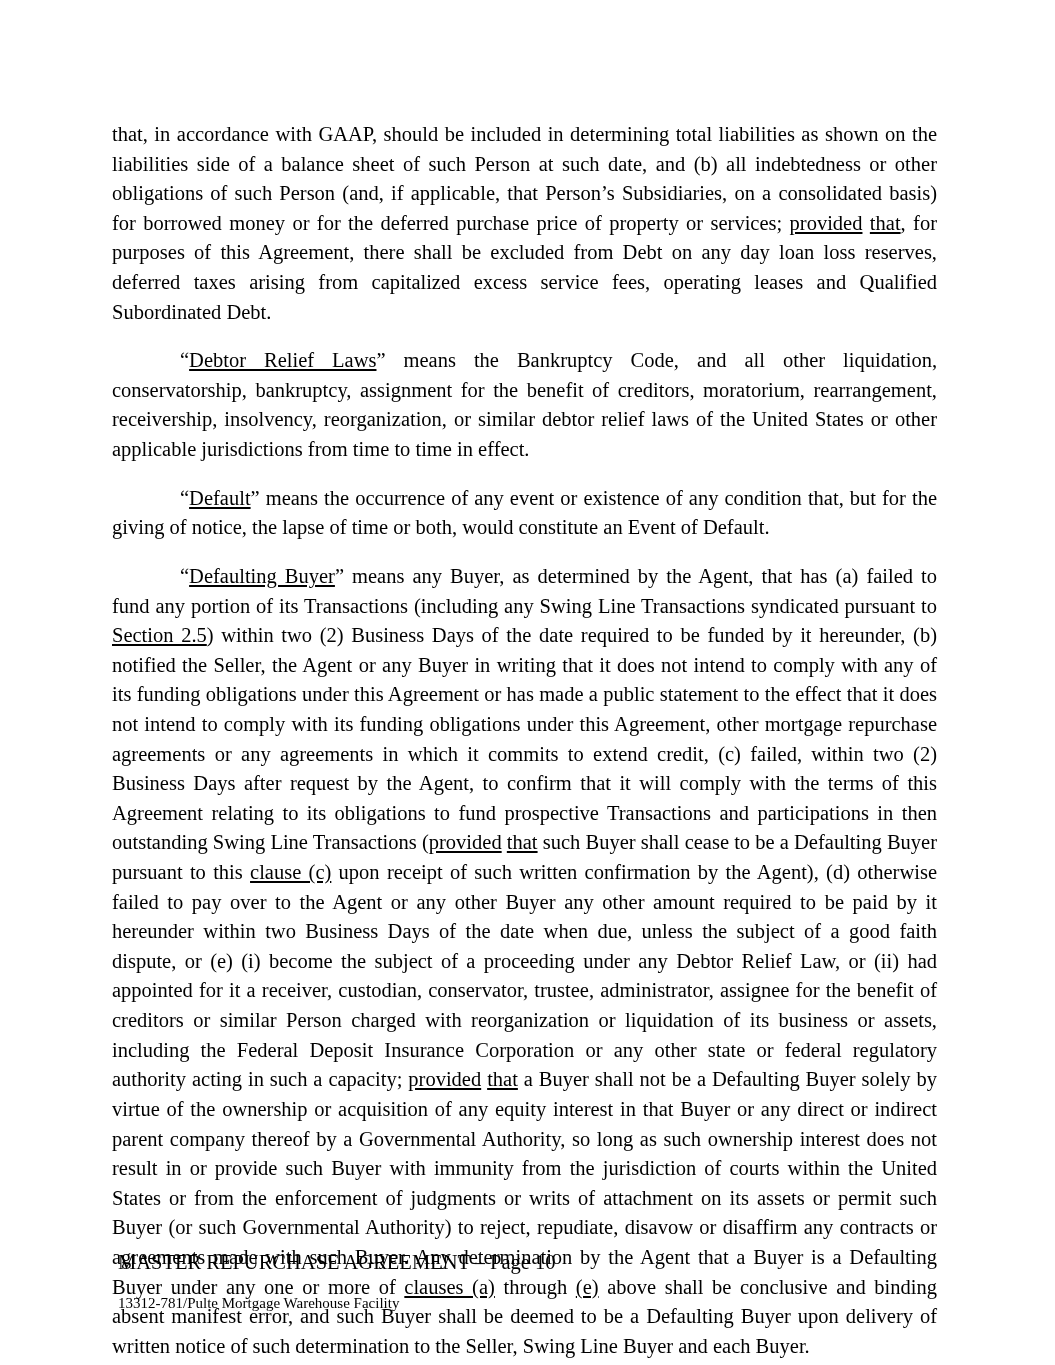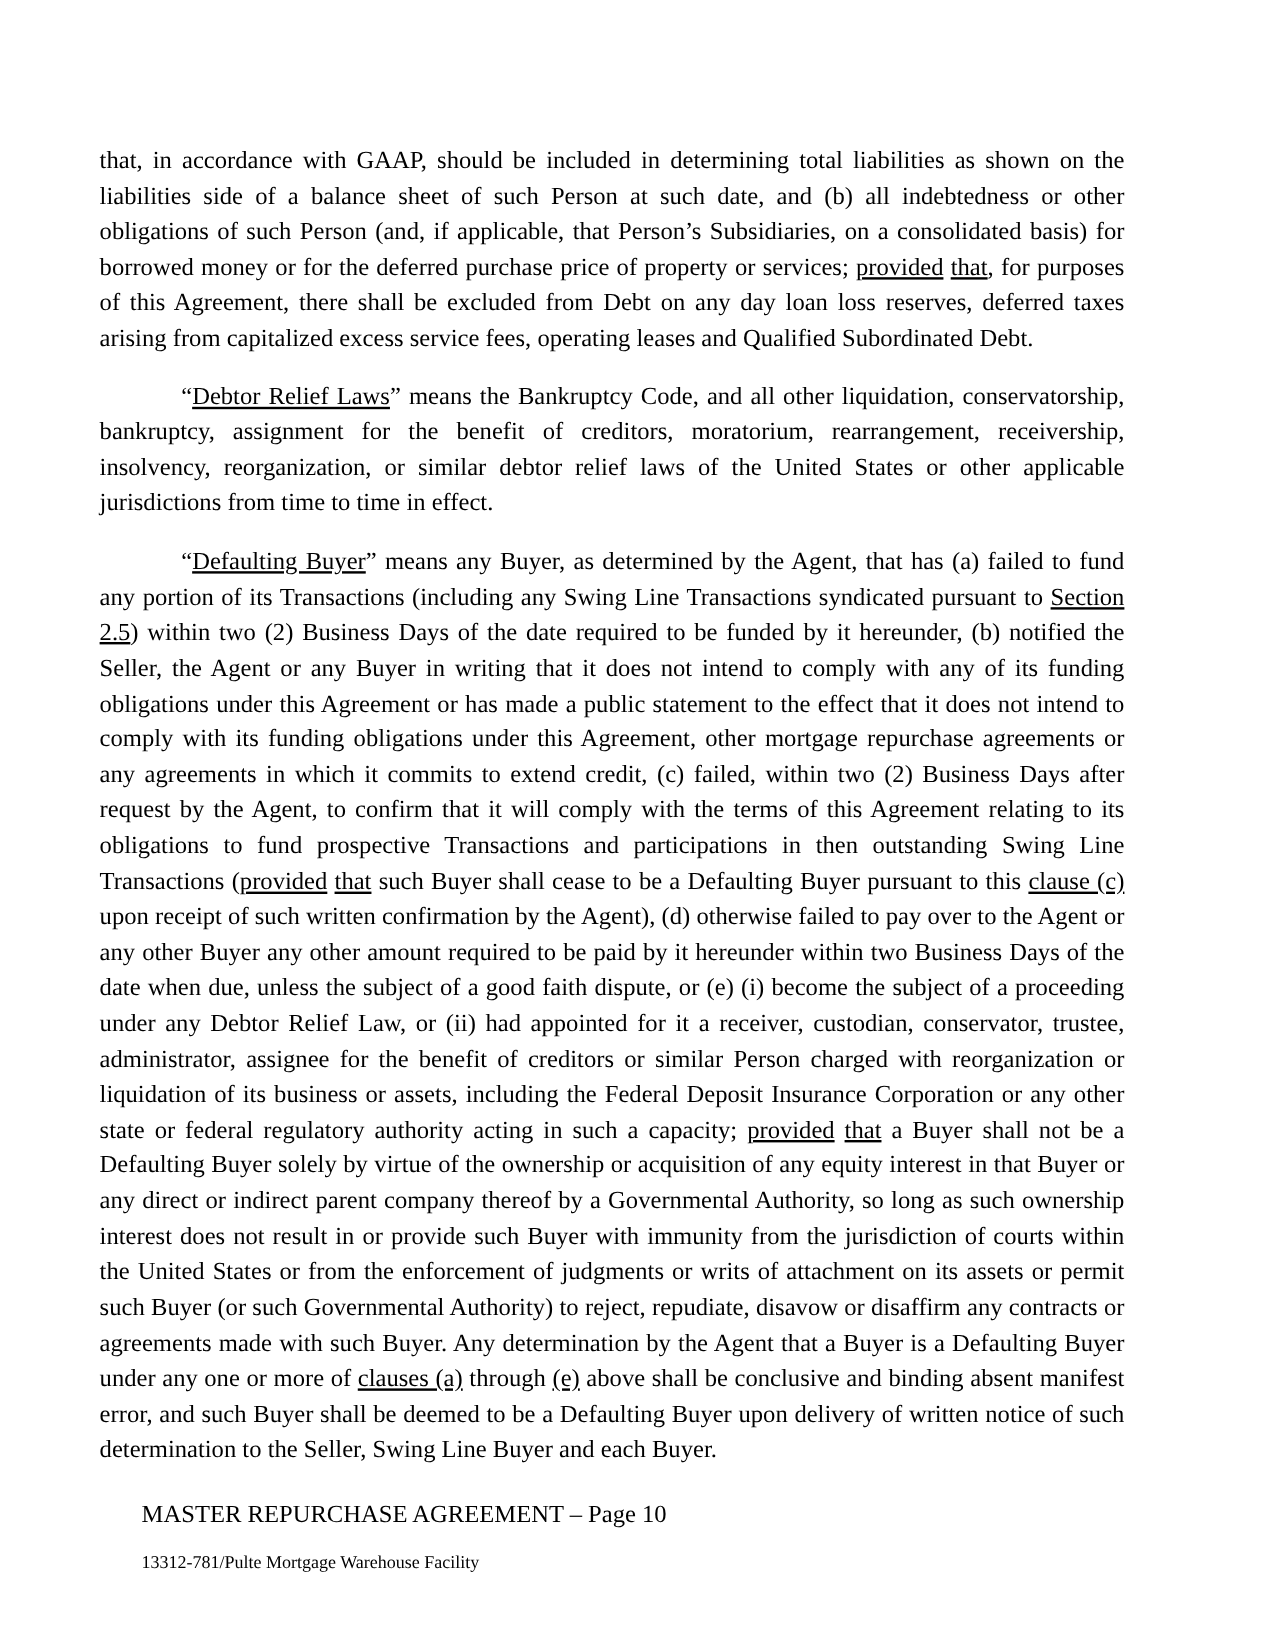--- a/index.html
+++ b/index.html
@@ -11,21 +11,21 @@
     font-family: "Liberation Serif", "DejaVu Serif", serif;
     color: #000000;
   }
   .page {
     position: relative;
     width: 1055px;
     height: 1365px;
     margin: 0 auto;
     background: #ffffff;
     box-sizing: border-box;
-    padding: 120px 118px 0 83px;
+    padding: 120px 118px 0 112px;
   }
   .body-text {
     font-size: 20.5px;
     line-height: 1.445;
     text-align: justify;
     text-justify: inter-word;
   }
   p.para {
     margin: 0 0 19px 0;
     text-align: justify;
@@ -55,20 +55,21 @@
     margin-top: 18px;
   }
 </style>
 </head>
 <body>
 
 <div class="page">
   <div class="body-text">
     <p class="para noindent"><span>that, in accordance with GAAP, should be included in determining total liabilities as shown on the liabilities side of a balance sheet of such Person at such date, and (b) all indebtedness or other obligations of such Person (and, if applicable, that Person’s Subsidiaries, on a consolidated basis) for borrowed money or for the deferred purchase price of property or services; </span><span class="u">provided</span><span> </span><span class="u">that</span><span>, for purposes of this Agreement, there shall be excluded from Debt on any day loan loss reserves, deferred taxes arising from capitalized excess service fees, operating leases and Qualified Subordinated Debt.</span></p>
     <p class="para indent"><span>“</span><span class="u">Debtor Relief Laws</span><span>” means the Bankruptcy Code, and all other liquidation, conservatorship, bankruptcy, assignment for the benefit of creditors, moratorium, rearrangement, receivership, insolvency, reorganization, or similar debtor relief laws of the United States or other applicable jurisdictions from time to time in effect.</span></p>
+    <p class="para indent"><span>“</span><span class="u">Default</span><span>” means the occurrence of any event or existence of any condition that, but for the giving of notice, the lapse of time or both, would constitute an Event of Default.</span></p>
     <p class="para indent"><span>“</span><span class="u">Defaulting Buyer</span><span>” means any Buyer, as determined by the Agent, that has (a) failed to fund any portion of its Transactions (including any Swing Line Transactions syndicated pursuant to </span><span class="u">Section 2.5</span><span>) within two (2) Business Days of the date required to be funded by it hereunder, (b) notified the Seller, the Agent or any Buyer in writing that it does not intend to comply with any of its funding obligations under this Agreement or has made a public statement to the effect that it does not intend to comply with its funding obligations under this Agreement, other mortgage repurchase agreements or any agreements in which it commits to extend credit, (c) failed, within two (2) Business Days after request by the Agent, to confirm that it will comply with the terms of this Agreement relating to its obligations to fund prospective Transactions and participations in then outstanding Swing Line Transactions (</span><span class="u">provided</span><span> </span><span class="u">that</span><span> such Buyer shall cease to be a Defaulting Buyer pursuant to this </span><span class="u">clause (c)</span><span> upon receipt of such written confirmation by the Agent), (d) otherwise failed to pay over to the Agent or any other Buyer any other amount required to be paid by it hereunder within two Business Days of the date when due, unless the subject of a good faith dispute, or (e) (i) become the subject of a proceeding under any Debtor Relief Law, or (ii) had appointed for it a receiver, custodian, conservator, trustee, administrator, assignee for the benefit of creditors or similar Person charged with reorganization or liquidation of its business or assets, including the Federal Deposit Insurance Corporation or any other state or federal regulatory authority acting in such a capacity; </span><span class="u">provided</span><span> </span><span class="u">that</span><span> a Buyer shall not be a Defaulting Buyer solely by virtue of the ownership or acquisition of any equity interest in that Buyer or any direct or indirect parent company thereof by a Governmental Authority, so long as such ownership interest does not result in or provide such Buyer with immunity from the jurisdiction of courts within the United States or from the enforcement of judgments or writs of attachment on its assets or permit such Buyer (or such Governmental Authority) to reject, repudiate, disavow or disaffirm any contracts or agreements made with such Buyer.  Any determination by the Agent that a Buyer is a Defaulting Buyer under any one or more of </span><span class="u">clauses (a)</span><span> through </span><span class="u">(e)</span><span> above shall be conclusive and binding absent manifest error, and such Buyer shall be deemed to be a Defaulting Buyer upon delivery of written notice of such determination to the Seller, Swing Line Buyer and each Buyer.</span></p>
   </div>
 
   <div class="footer">
     <div class="footer-main">MASTER REPURCHASE AGREEMENT – Page 10</div>
     <div class="footer-sub">13312-781/Pulte Mortgage Warehouse Facility</div>
   </div>
 </div>
 
 </body></html>

